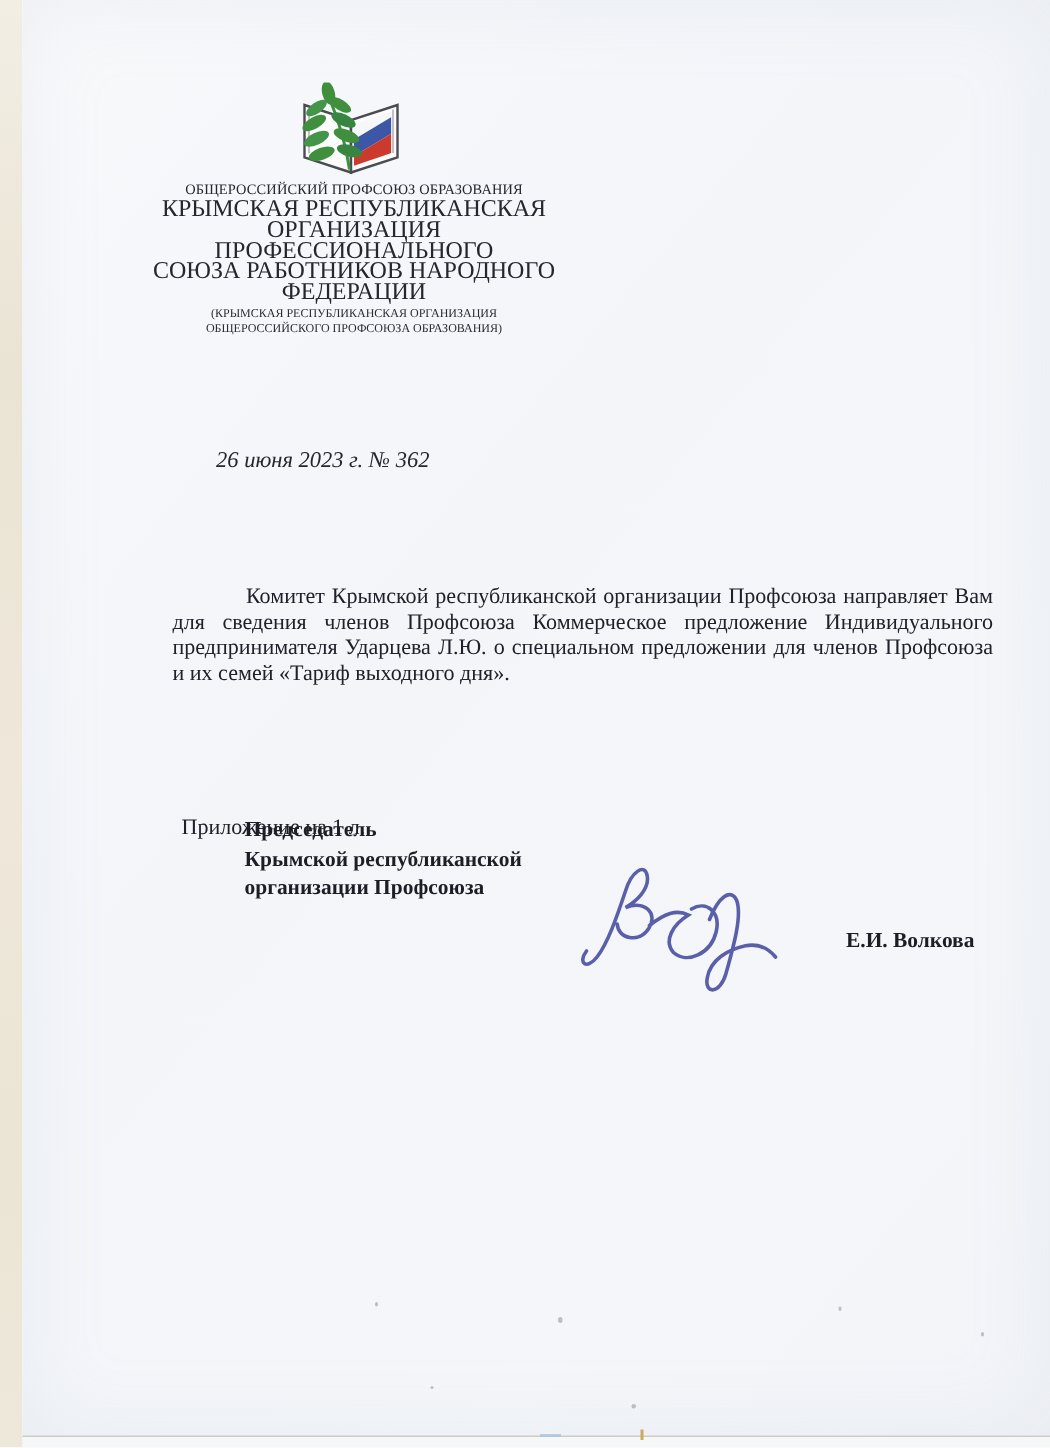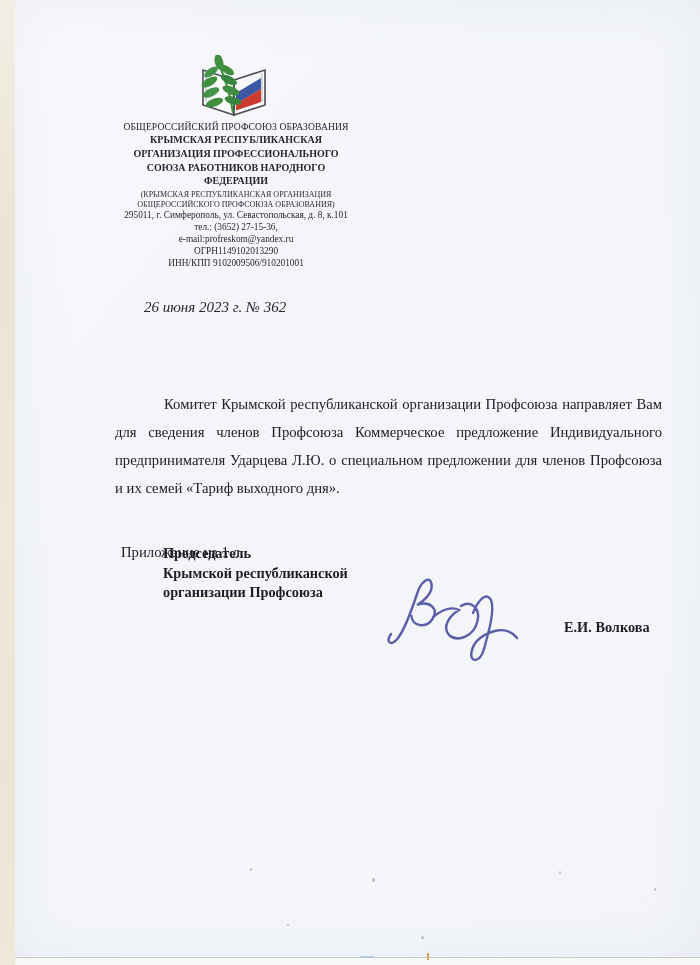--- a/index.html
+++ b/index.html
@@ -19,31 +19,31 @@
   }
   .paper-bottom{
     position:absolute;left:15px;top:957px;width:685px;height:8px;
     background:#f6f7f7;border-top:1px solid #cccbc6;box-sizing:border-box;
   }
   .logo{position:absolute;left:197px;top:55px;width:76px;height:66px;}
   .letterhead{
     position:absolute;left:92px;top:121px;width:288px;text-align:center;color:#26262e;
   }
   .lh-union{font-size:9.6px;letter-spacing:0.1px;white-space:nowrap;}
-  .lh-org{font-weight:bold;font-size:10px;line-height:13.8px;margin-top:1px;}
+  .lh-org{font-weight:normal;font-size:16px;line-height:13.8px;margin-top:1px;}
   .lh-alt{font-size:8px;line-height:9.6px;margin-top:2px;color:#2c2c34;}
   .lh-addr{font-size:9.3px;line-height:11.9px;margin-top:1px;white-space:nowrap;}
   .addressee{
     position:absolute;left:392px;top:117px;width:262px;text-align:center;
     font-weight:bold;font-style:italic;font-size:13.6px;line-height:27px;color:#1f1f27;
   }
   .refline{position:absolute;left:144px;top:299px;font-style:italic;font-size:15px;color:#26262e;}
   .body-par{
     position:absolute;left:115px;top:390px;width:547px;
-    font-size:14.7px;line-height:28px;text-align:justify;text-align-last:left;
+    font-size:14.7px;line-height:17px;text-align:justify;text-align-last:left;
     text-indent:49px;color:#20202a;
   }
   .attachment{position:absolute;left:121px;top:544px;font-size:14.7px;color:#20202a;}
   .sig-title{
     position:absolute;left:163px;top:544px;font-weight:bold;font-size:14.3px;
     line-height:19.7px;color:#1d1d26;
   }
   .sig-name{position:absolute;left:564px;top:619px;font-weight:bold;font-size:14.3px;color:#1d1d26;}
   .signature{position:absolute;left:384px;top:568px;width:152px;height:110px;}
   .speck{position:absolute;border-radius:50%;background:#8f8f98;opacity:.55;}
@@ -96,27 +96,20 @@
     <div class="lh-org">
       <div>КРЫМСКАЯ РЕСПУБЛИКАНСКАЯ</div>
       <div>ОРГАНИЗАЦИЯ ПРОФЕССИОНАЛЬНОГО</div>
       <div>СОЮЗА РАБОТНИКОВ НАРОДНОГО</div>
       <div>ФЕДЕРАЦИИ</div>
     </div>
     <div class="lh-alt">
       <div>(КРЫМСКАЯ РЕСПУБЛИКАНСКАЯ ОРГАНИЗАЦИЯ</div>
       <div>ОБЩЕРОССИЙСКОГО ПРОФСОЮЗА ОБРАЗОВАНИЯ)</div>
     </div>
-    <div class="lh-addr">
-      <div>295011, г. Симферополь, ул. Севастопольская, д. 8, к.101</div>
-      <div>тел.: (3652) 27-15-36,</div>
-      <div>e-mail:profreskom@yandex.ru</div>
-      <div>ОГРН1149102013290</div>
-      <div>ИНН/КПП 9102009506/910201001</div>
-    </div>
   </div>
 
 
   <div class="refline">26 июня 2023 г. № 362</div>
 
   <div class="body-par">Комитет Крымской республиканской организации Профсоюза направляет Вам для сведения членов Профсоюза Коммерческое предложение Индивидуального предпринимателя Ударцева Л.Ю. о специальном предложении для членов Профсоюза и их семей «Тариф выходного дня».</div>
   <div class="attachment">Приложение на 1 л.</div>
 
   <div class="sig-title">
     <div>Председатель</div>

